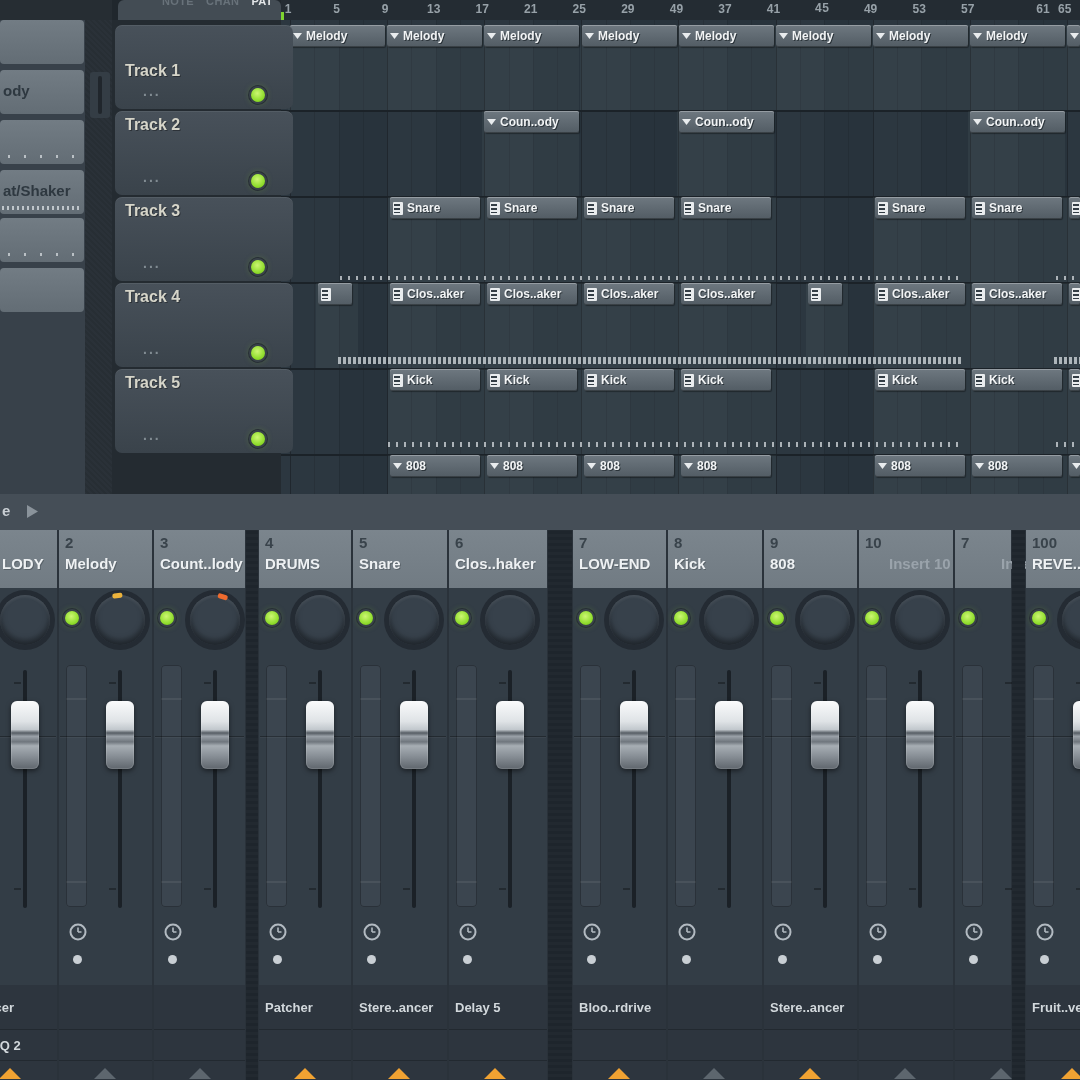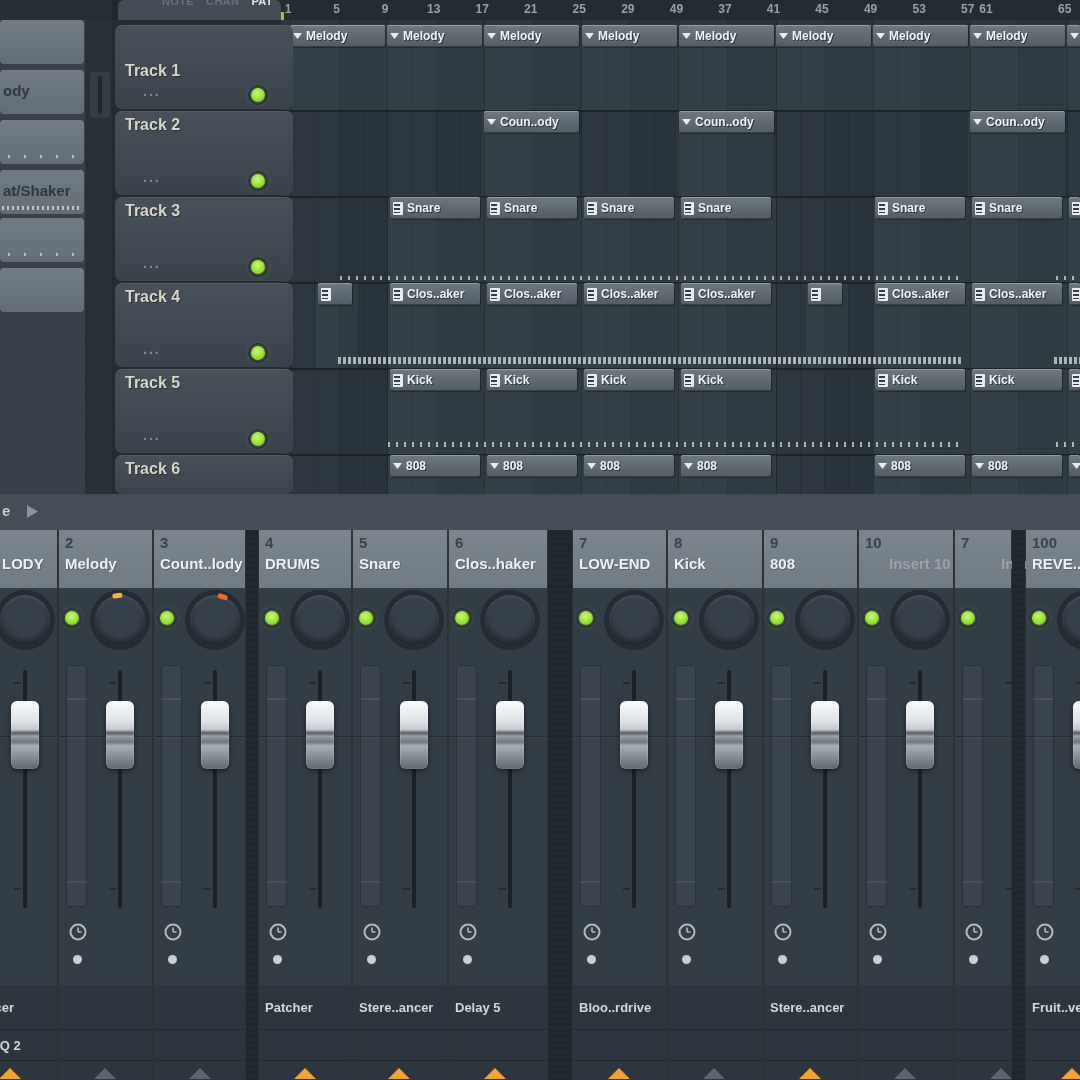--- a/index.html
+++ b/index.html
@@ -75,25 +75,25 @@
         <div class="mnum" style="position: absolute; left: 55.55px; top: 2px;">5</div>
         <div class="mnum" style="position: absolute; left: 104.1px; top: 2px;">9</div>
         <div class="mnum" style="position: absolute; left: 152.65px; top: 2px;">13</div>
         <div class="mnum" style="position: absolute; left: 201.2px; top: 2px;">17</div>
         <div class="mnum" style="position: absolute; left: 249.75px; top: 2px;">21</div>
         <div class="mnum" style="position: absolute; left: 298.3px; top: 2px;">25</div>
         <div class="mnum" style="position: absolute; left: 346.85px; top: 2px;">29</div>
         <div class="mnum" style="position: absolute; left: 395.4px; top: 2px;">49</div>
         <div class="mnum" style="position: absolute; left: 443.95px; top: 2px;">37</div>
         <div class="mnum" style="position: absolute; left: 492.5px; top: 2px;">41</div>
-        <div class="mnum" style="position: absolute; left: 541.05px; top: 2px;">45</div>
+        <div class="mnum" style="position: absolute; left: 541.05px; top: 2px; font-family: Liberation Mono, monospace;">45</div>
         <div class="mnum" style="position: absolute; left: 589.6px; top: 2px;">49</div>
         <div class="mnum" style="position: absolute; left: 638.15px; top: 2px;">53</div>
         <div class="mnum" style="position: absolute; left: 686.7px; top: 2px;">57</div>
-        <div class="mnum" style="position: absolute; left: 705px; top: 2px;">61</div>
+        <div class="mnum" style="position: absolute; left: 762px; top: 2px;">61</div>
         <div class="mnum" style="position: absolute; left: 783.8px; top: 2px;">65</div>
       </div>
       <div style="position: absolute; left: 281px; top: 12px; width: 3px; height: 8px; background: rgb(126, 211, 47);"></div>
       <div style="position: absolute; left: 118px; top: 0px; width: 163px; height: 20px; background: rgb(67, 76, 84); border-radius: 6px 6px 0px 0px; overflow: hidden; display: flex; justify-content: flex-end; gap: 12px; padding: 0px 8px; box-sizing: border-box;">
         <span style="margin-top: -5px; font-size: 11px; font-weight: bold; letter-spacing: 0.4px; color: rgb(104, 114, 122);">NOTE</span>
         <span style="margin-top: -5px; font-size: 11px; font-weight: bold; letter-spacing: 0.4px; color: rgb(104, 114, 122);">CHAN</span>
         <span style="margin-top: -5px; font-size: 11px; font-weight: bold; letter-spacing: 0.4px; color: rgb(228, 231, 233);">PAT</span>
       </div>
       <div style="position: absolute; left: 0px; top: 0px; width: 112px; height: 20px; background: rgb(38, 45, 51); overflow: hidden;"></div>
       <div class="grid" style="position: absolute; left: 281px; top: 20px; width: 799px; height: 474px;"></div>
@@ -394,23 +394,20 @@
       </div>
       <div class="thead" style="position: absolute; top: 283px; height: 84px;">
         <div class="tname" style="position: absolute;">Track 4</div>
         <div class="tdots" style="position: absolute;">...</div>
         <div class="led" style="position: absolute; left: 136px; top: 63px;"></div>
       </div>
       <div class="thead" style="position: absolute; top: 369px; height: 84px;">
         <div class="tname" style="position: absolute;">Track 5</div>
         <div class="tdots" style="position: absolute;">...</div>
         <div class="led" style="position: absolute; left: 136px; top: 63px;"></div>
-      </div>
-      <div class="thead" style="position: absolute; top: 455px; height: 39px;">
-        <div class="tname" style="position: absolute;">Track 6</div>
       </div>
     </div>
     <div style="position: absolute; left: 0px; top: 494px; width: 1080px; height: 586px; background: rgb(42, 50, 58); overflow: hidden;">
       <div style="position: absolute; left: 0px; top: 0px; width: 1080px; height: 36px; background: rgb(69, 78, 87);"></div>
       <div style="position: absolute; left: 2px; top: 8px; font-size: 15px; font-weight: bold; color: rgb(201, 207, 212);">e</div>
       <div style="position: absolute; left: 27px; top: 11px; width: 11px; height: 13px; background: rgb(138, 147, 155); clip-path: polygon(0px 0px, 100% 50%, 0px 100%);"></div>
       <div class="chbody" style="position: absolute; left: -36px; top: 36px; width: 93px; height: 550px;"></div>
       <div class="chheader" style="position: absolute; left: -36px; top: 36px; width: 93px; height: 58px;"></div>
       <div class="chname" style="position: absolute; left: 2px; top: 61px; max-width: 87px; overflow: hidden;">LODY</div>
       <div class="knob" style="position: absolute; left: 0px; top: 101px;"></div>

